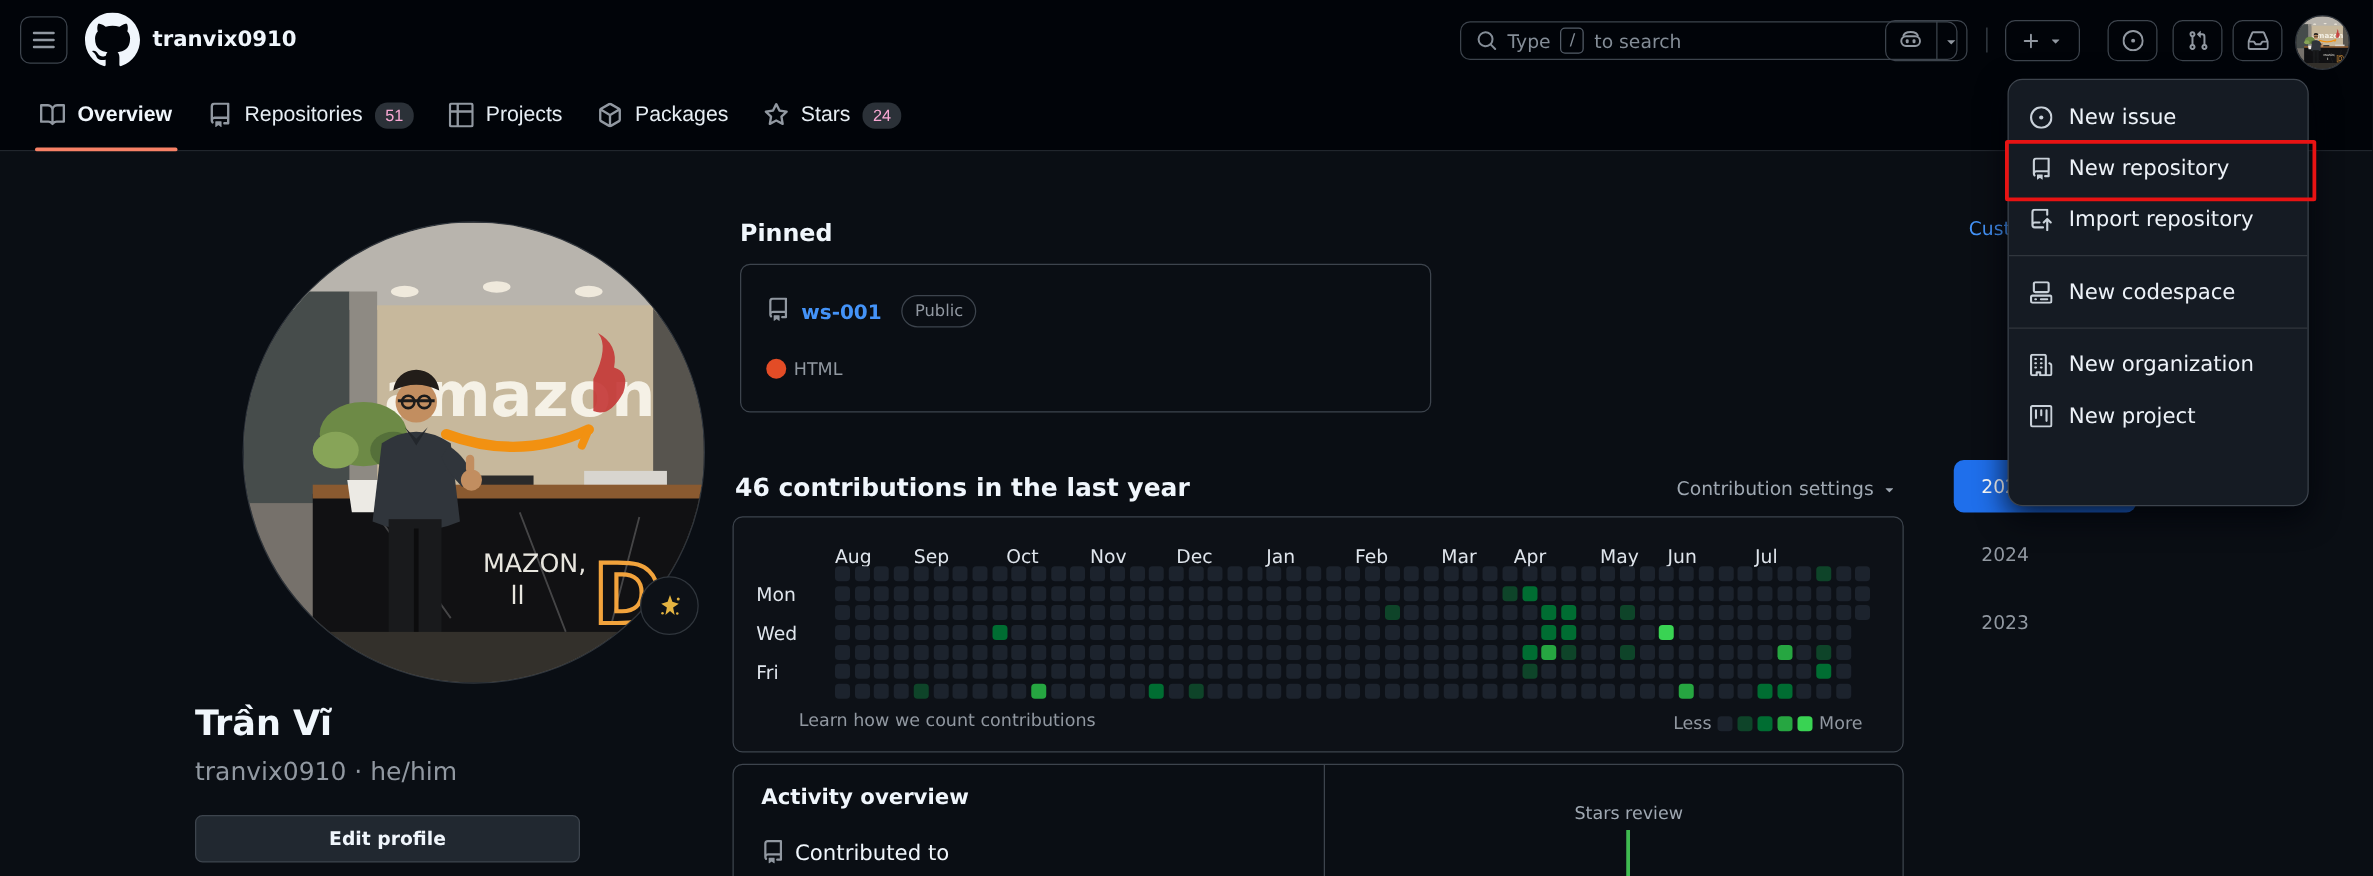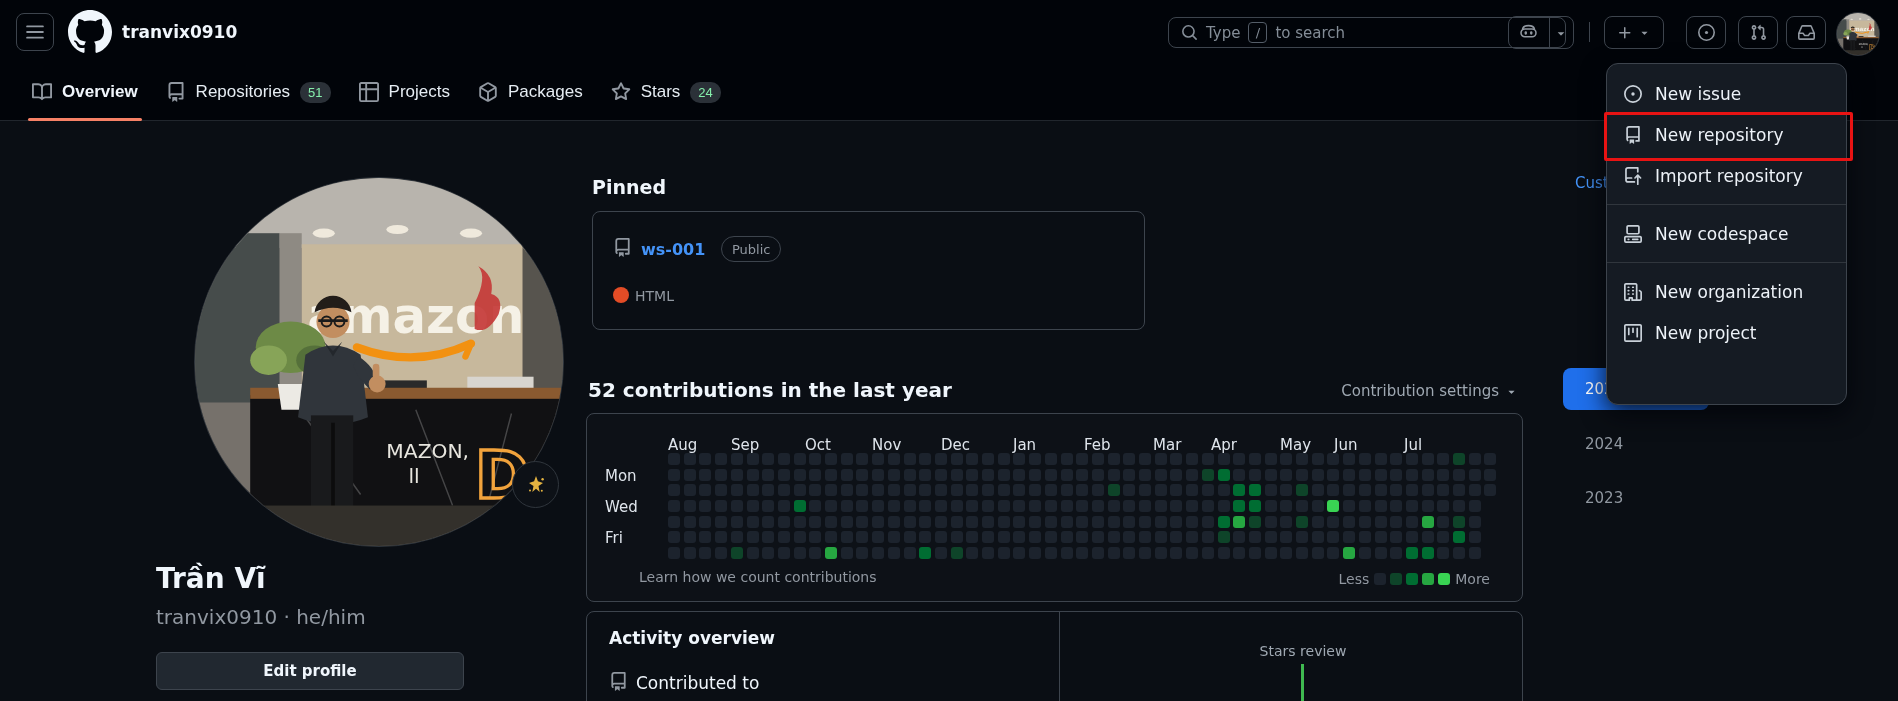--- a/index.html
+++ b/index.html
@@ -34,21 +34,21 @@
   .avatar-mini { position:absolute; left:1836px; top:12px; width:44px; height:44px; border-radius:50%;
     overflow:hidden; border:1px solid #30363d; cursor:pointer; }
   .avatar-mini svg { width:100%; height:100%; }
 
   
   .tab-nav { position:absolute; left:0; top:64px; width:1898px; height:57px; background:#010409;
     border-bottom:1px solid #21262d; display:flex; align-items:stretch; padding-left:18px; }
   .tab { position:relative; display:flex; align-items:center; gap:10px; padding:0 14px;
     color:#e6edf3; font-size:17px; cursor:pointer; background:transparent; border:none; }
   .tab .t-icon { color:#9198a1; }
-  .tab .t-count { background:#2b3138; color:#86efac; border-radius:10px; height:21px; min-width:29px;
+  .tab .t-count { background:#2b3138; color:#f9a8d4; border-radius:10px; height:21px; min-width:29px;
     display:inline-flex; align-items:center; justify-content:center; font-size:13px; padding:0 8px; }
   .tab.active { font-weight:bold; color:#f0f6fc; }
   .tab.active::after { content:""; position:absolute; left:10px; right:10px; bottom:-1px; height:3px;
     background:#f78166; border-radius:3px; }
 
   
   .avatar-big { position:absolute; left:194px; top:177px; width:370px; height:370px; border-radius:50%;
     overflow:hidden; border:1px solid #30363d; }
   .avatar-big svg { width:100%; height:100%; }
   .status-badge { position:absolute; left:512px; top:461px; width:47px; height:47px; border-radius:50%;
@@ -330,21 +330,21 @@
     <svg width="19" height="19" viewBox="0 0 16 16" fill="currentColor">
         <path d="M2 2.5A2.5 2.5 0 0 1 4.5 0h8.75a.75.75 0 0 1 .75.75v12.5a.75.75 0 0 1-.75.75h-2.5a.75.75 0 0 1 0-1.5h1.75v-2h-8a1 1 0 0 0-.714 1.7.75.75 0 1 1-1.072 1.05A2.495 2.495 0 0 1 2 11.5Zm10.5-1h-8a1 1 0 0 0-1 1v6.708A2.486 2.486 0 0 1 4.5 9h8ZM5 12.25a.25.25 0 0 1 .25-.25h3.5a.25.25 0 0 1 .25.25v3.25a.25.25 0 0 1-.4.2l-1.45-1.087a.249.249 0 0 0-.3 0L5.4 15.7a.25.25 0 0 1-.4-.2Z"></path>
       </svg>
   </span>
   <a class="pin-repo-name">ws-001</a>
   <span class="pin-vis">Public</span>
   <span class="pin-lang-dot" style="background: rgb(227, 76, 38);"></span>
   <span class="pin-lang">HTML</span>
 </div>
 
-<h2 class="contrib-h">52 contributions in the last year</h2>
+<h2 class="contrib-h">46 contributions in the last year</h2>
 <div class="contrib-settings">
   <span>Contribution settings</span>
   <svg width="13" height="13" viewBox="0 0 16 16" fill="currentColor">
       <path d="m4.427 7.427 3.396 3.396a.25.25 0 0 0 .354 0l3.396-3.396A.25.25 0 0 0 11.396 7H4.604a.25.25 0 0 0-.177.427Z"></path>
     </svg>
 </div>
 
 <div class="graph-card">
   <a class="graph-footer-link">Learn how we count contributions</a>
   <div class="legend">

